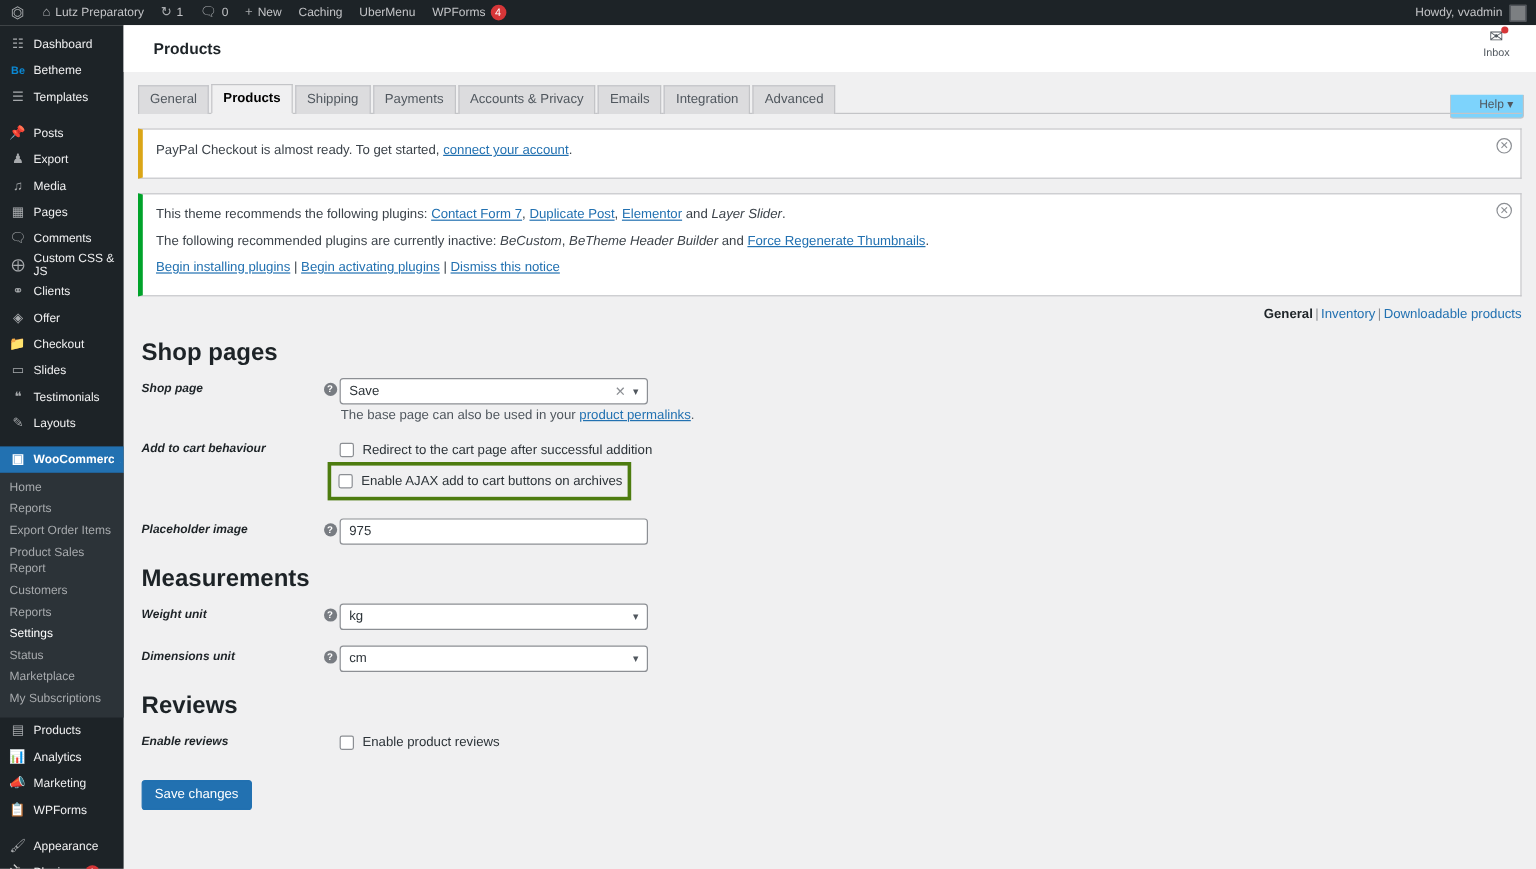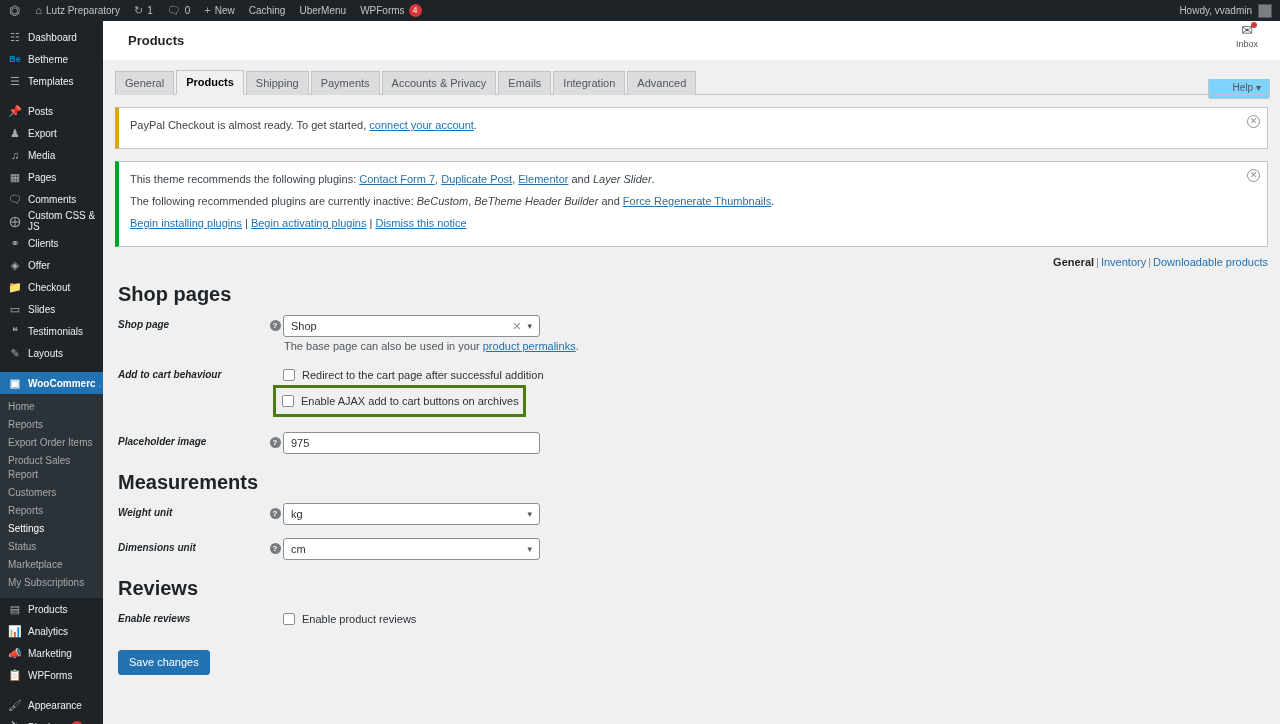--- a/index.html
+++ b/index.html
@@ -376,21 +376,21 @@
     </div>
 
     
     <h2 class="section">Shop pages</h2>
 
     <div class="frow">
       <div class="flabel">Shop page</div>
       <div class="fhelp"><span>?</span></div>
       <div class="fctl">
         <div class="selectbox">
-          <span class="val">Shop</span>
+          <span class="val">Save</span>
           <span class="clear">✕</span>
           <span class="caret">▾</span>
         </div>
         <div class="desc"><span>The base page can also be used in your </span><a>product permalinks</a><span>.</span></div>
       </div>
     </div>
 
     <div class="frow" style="padding-top:10px">
       <div class="flabel">Add to cart behaviour</div>
       <div class="fhelp"></div>

